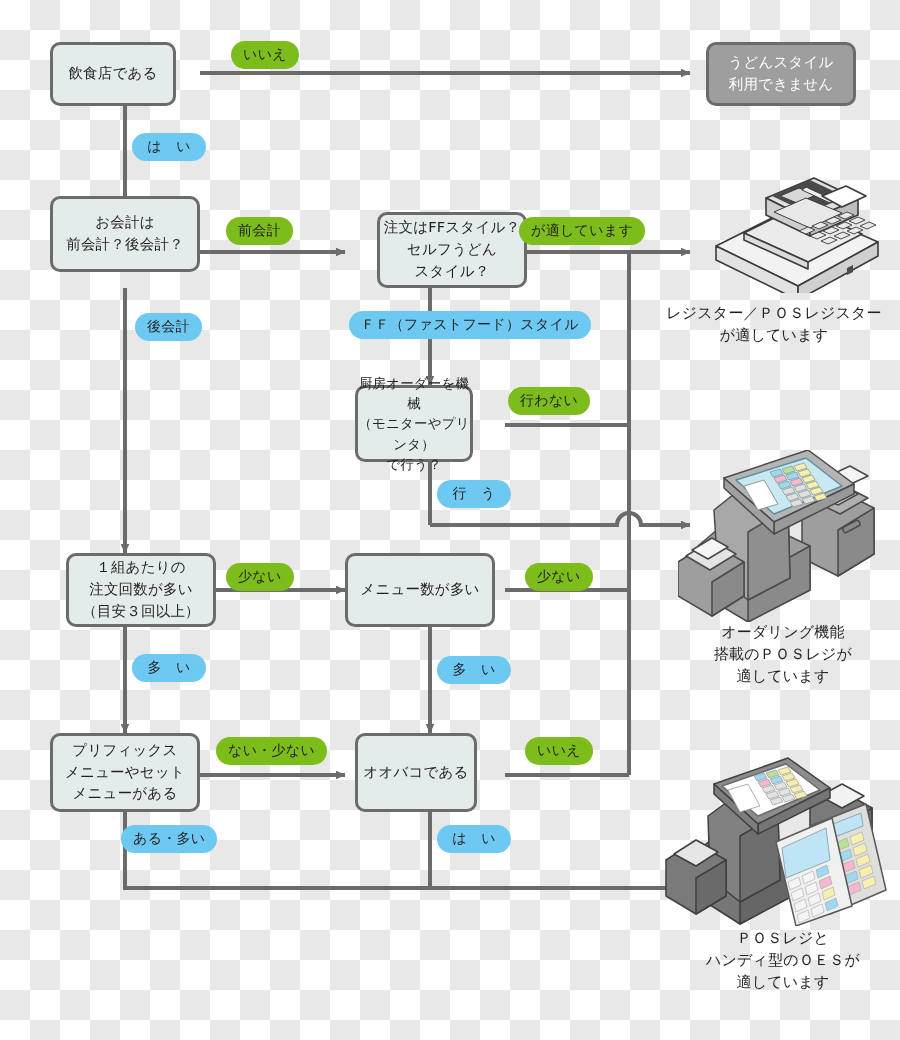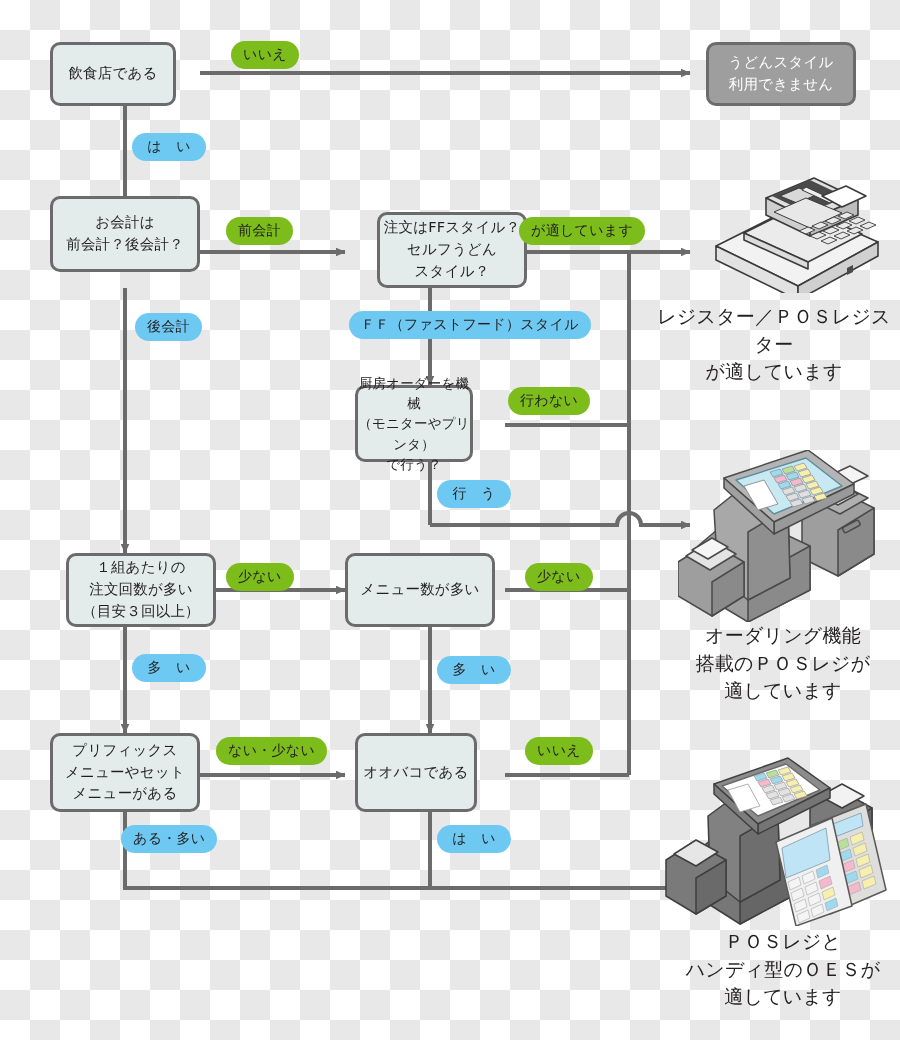--- a/index.html
+++ b/index.html
@@ -43,21 +43,21 @@
     height:28px;
     padding:4px 12px;
     letter-spacing:.3px;
     z-index:7;
   }
   .pill.green{background:#7cbc1b;}
   .pill.blue{background:#6ec9f2;margin-left:44px;}
   .caption{
     position:absolute;
     text-align:center;
-    font-size:19px;
+    font-size:15px;
     line-height:1.45;
     color:#231f20;
     white-space:pre-line;
     letter-spacing:.2px;
     z-index:6;
   }
   .device{position:absolute;z-index:5;}
 </style>
 </head>
 <body>

